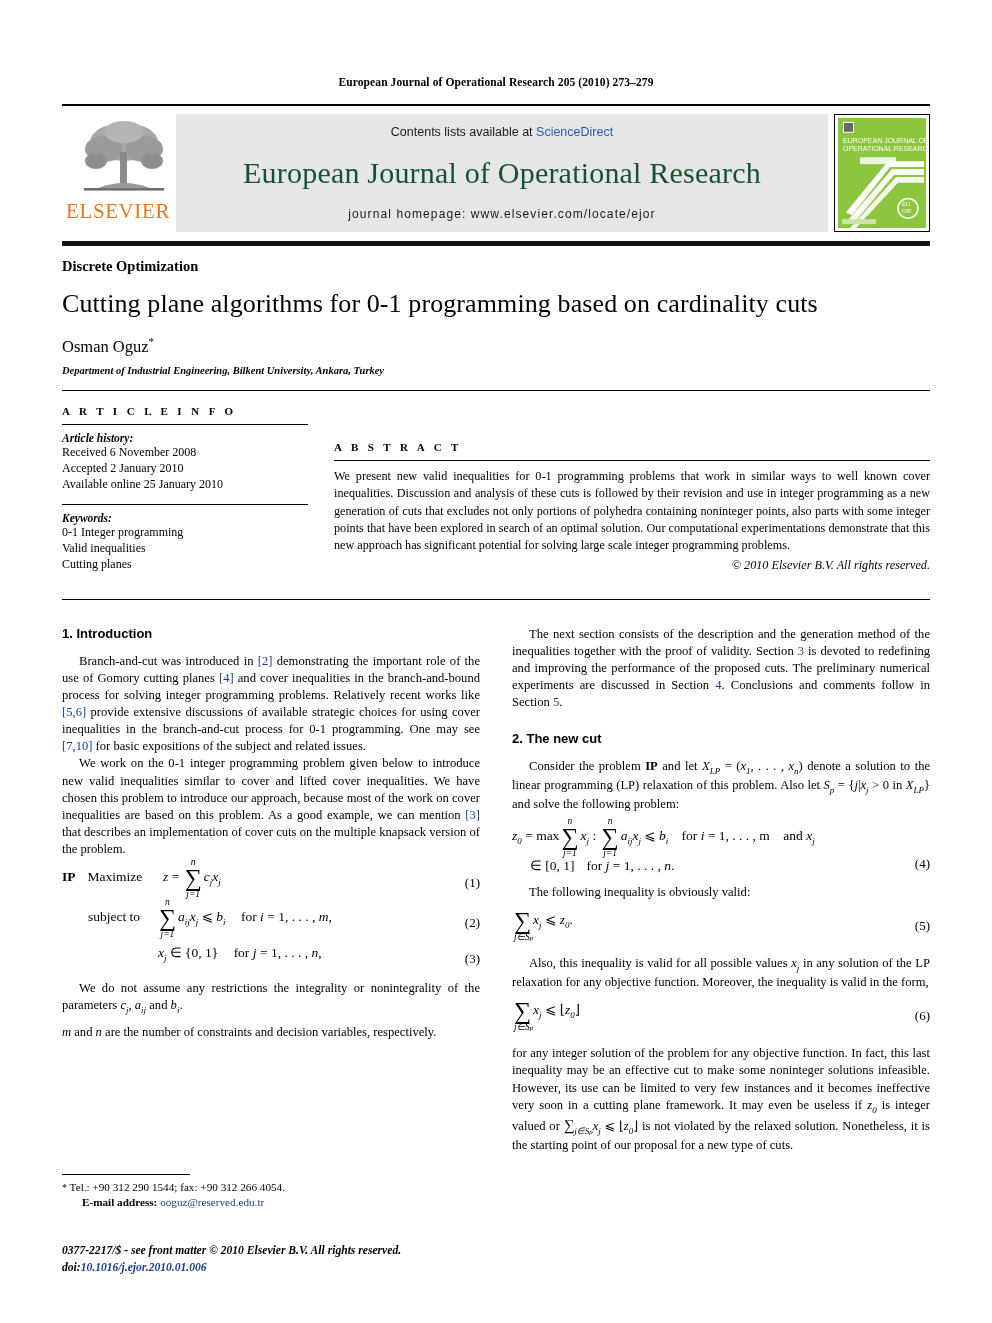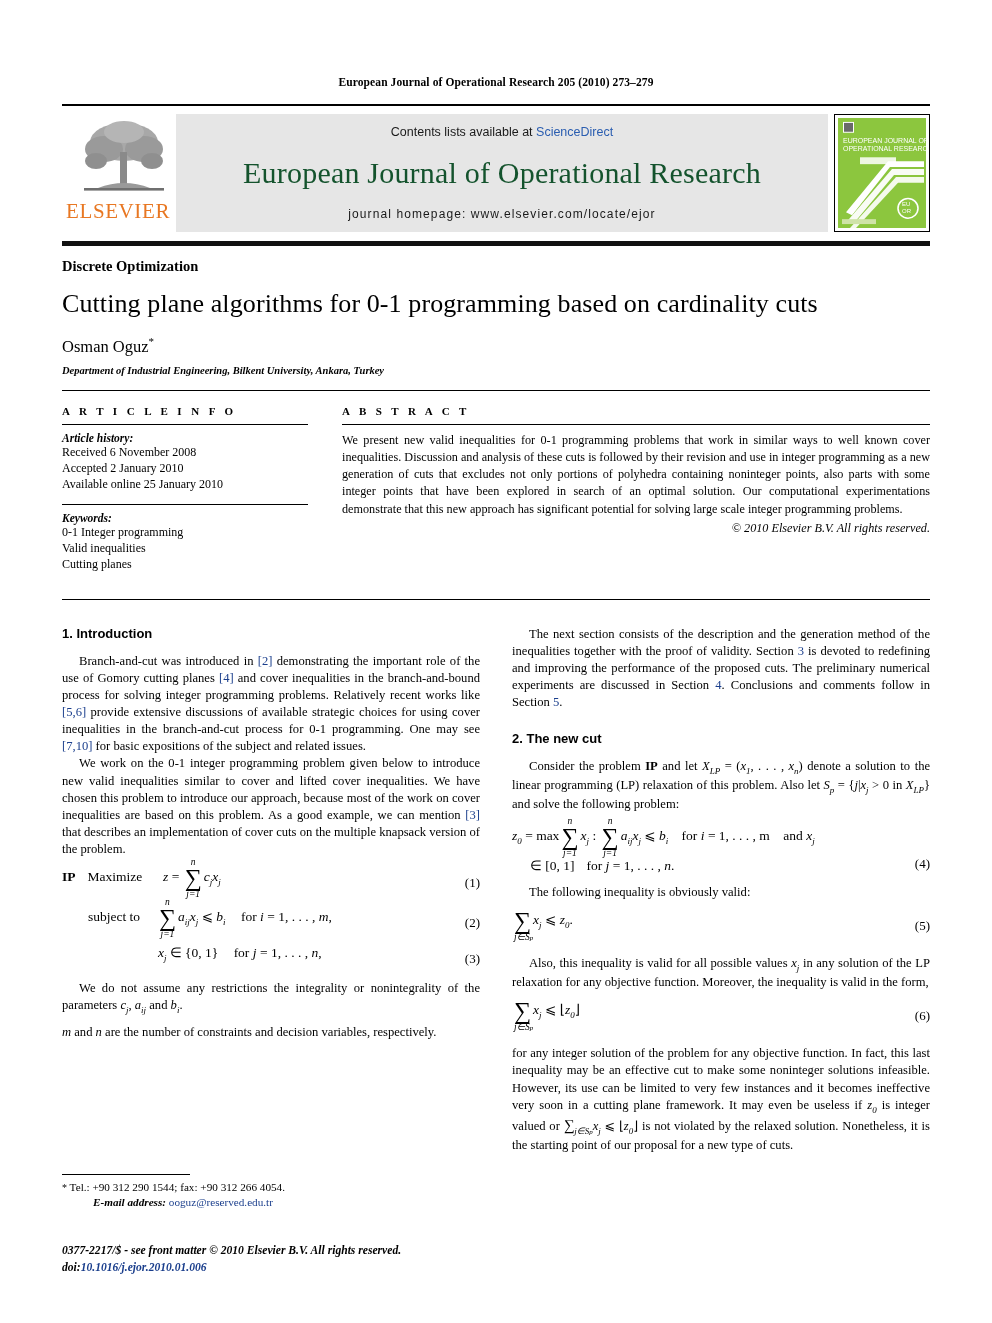--- a/index.html
+++ b/index.html
@@ -153,21 +153,22 @@
 
   .rule-mid {
     margin: 14px 62px 0 62px;
     border-top: 1.5px solid #000;
   }
 
   
   .infoabs {
     margin: 14px 62px 0 62px;
     display: flex;
-    gap: 12px;
+    gap: 4px;
+    align-items: flex-end;
   }
   .colinfo {
     width: 268px;
     flex: 0 0 268px;
     padding-right: 22px;
     box-sizing: border-box;
   }
   .colabs {
     flex: 1 1 auto;
   }
@@ -287,21 +288,21 @@
     width: 128px;
     margin-bottom: 5px;
   }
   .fn-line {
     font-size: 11.2px;
     line-height: 1.38;
     padding-left: 10px;
     text-indent: -10px;
   }
   .fn-line .star { font-size: 10px; }
-  .fn-em { font-style: italic; font-weight: bold; margin-left: 11px; }
+  .fn-em { font-weight: bold; }
   .link { color: #1a3e8c; }
   .issn {
     position: absolute;
     left: 62px;
     top: 1243px;
     width: 430px;
     font-size: 11.6px;
     font-weight: bold;
     line-height: 1.45;
     font-style: italic;

